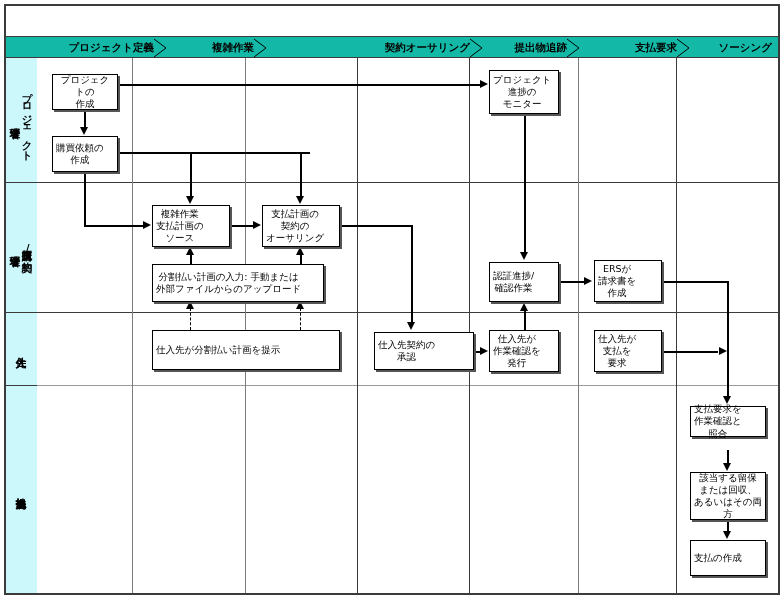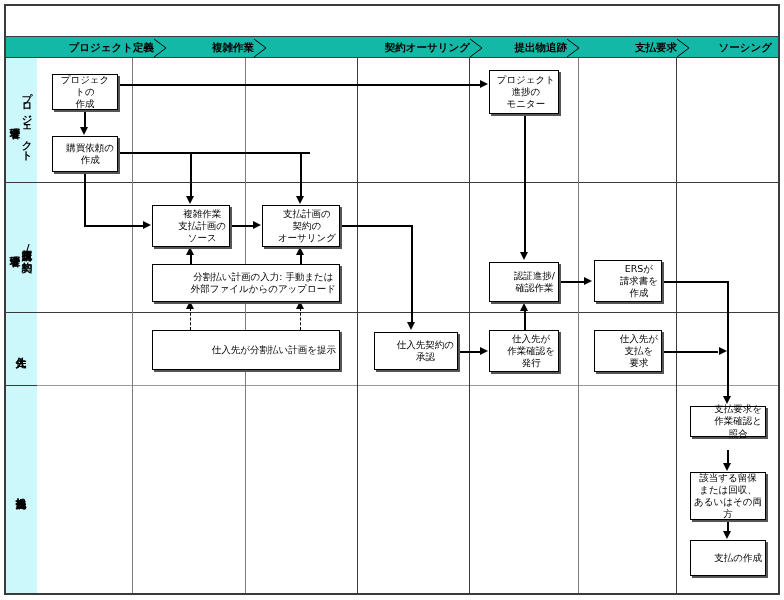--- a/index.html
+++ b/index.html
@@ -38,21 +38,21 @@
         border-bottom:1px solid #3b3b3b;box-sizing:border-box;}
   .lane.thin{border-bottom:1px solid #9a9a9a;}
 
   
   .vsep{position:absolute;width:0;border-left:1px solid #7d7d7d;}
   .vsep.dark{border-left:1px solid #3b3b3b;}
 
   
   .box{position:absolute;box-sizing:border-box;background:#fff;
        border:1px solid #000;box-shadow:2px 2px 0 0 #555;
-       display:flex;align-items:center;justify-content:flex-end;text-align:center;
+       display:flex;align-items:center;justify-content:flex-start;text-align:center;
        font-size:9.5px;color:#000;line-height:1.28;padding:2px 3px;z-index:5;}
   .box span{white-space:pre-line;display:block;}
 
   
   .ln{position:absolute;background:#000;z-index:3;}
   .lnh{height:1.6px;}
   .lnv{width:1.6px;}
   .dash{position:absolute;z-index:3;border-left:1.6px dashed #000;width:0;}
   .arrow{position:absolute;width:0;height:0;z-index:4;}
   .ar-r{border-top:4.5px solid transparent;border-bottom:4.5px solid transparent;border-left:8px solid #000;}
@@ -204,38 +204,38 @@
   <div class="box" style="left:152px;top:205px;width:78px;height:42px;">
       <span>複雑作業
 支払計画の
 ソース</span>
     </div>
   <div class="box" style="left:262px;top:205px;width:78px;height:42px;">
       <span>支払計画の
 契約の
 オーサリング</span>
     </div>
-  <div class="box" style="left:152px;top:264px;width:188px;height:38px;">
+  <div class="box" style="left:152px;top:264px;width:172px;height:38px;">
       <span>分割払い計画の入力: 手動または
 外部ファイルからのアップロード</span>
     </div>
   <div class="box" style="left:489px;top:262px;width:70px;height:40px;">
       <span>認証進捗/
 確認作業</span>
     </div>
   <div class="box" style="left:594px;top:260px;width:68px;height:42px;">
       <span>ERSが
 請求書を
 作成</span>
     </div>
 
   <div class="box" style="left:152px;top:330px;width:188px;height:40px;">
       <span>仕入先が分割払い計画を提示</span>
     </div>
-  <div class="box" style="left:374px;top:332px;width:84px;height:38px;">
+  <div class="box" style="left:374px;top:332px;width:100px;height:38px;">
       <span>仕入先契約の
 承認</span>
     </div>
   <div class="box" style="left:489px;top:330px;width:70px;height:42px;">
       <span>仕入先が
 作業確認を
 発行</span>
     </div>
   <div class="box" style="left:594px;top:330px;width:68px;height:42px;">
       <span>仕入先が

